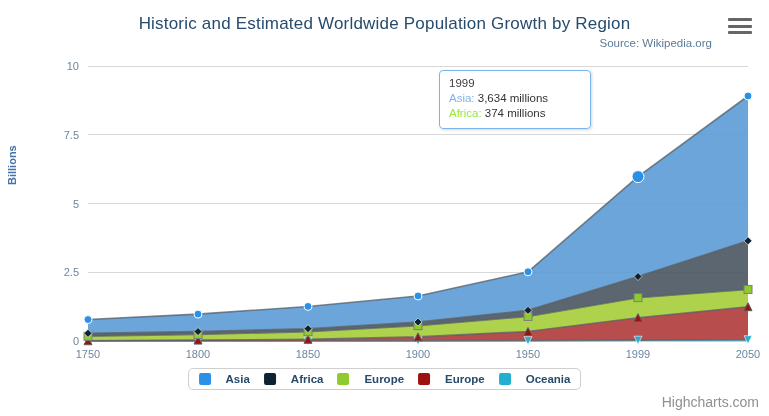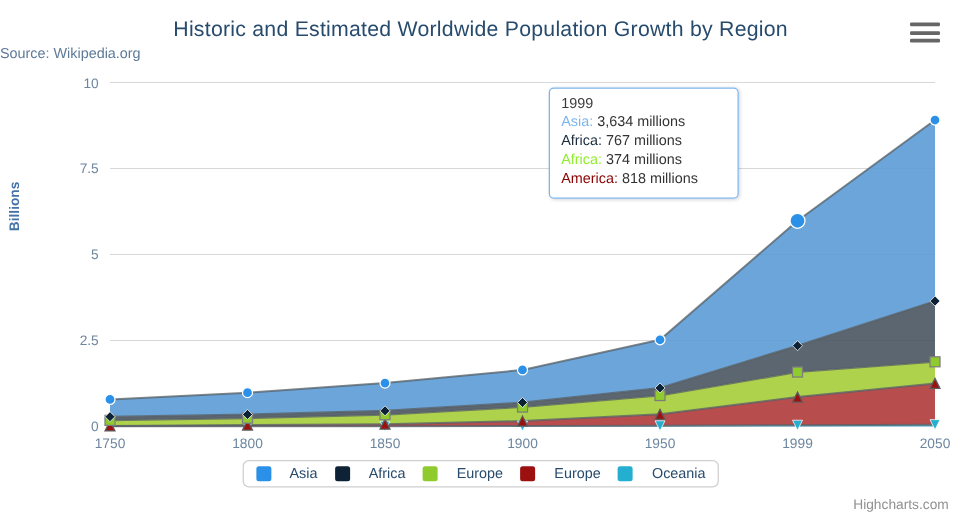--- a/index.html
+++ b/index.html
@@ -7,21 +7,21 @@
     width:769px;height:416px;overflow:hidden;background:#ffffff;
     font-family:"Liberation Sans", sans-serif;
   }
   #chart-root{position:relative;width:769px;height:416px;}
 
   .chart-title{
     position:absolute;left:0;top:14px;width:769px;text-align:center;
     font-size:17px;color:#274b6d;letter-spacing:.2px;
   }
   .chart-subtitle{
-    position:absolute;left:0;top:37px;width:712px;text-align:left;
+    position:absolute;left:0;top:37px;width:712px;text-align:right;
     font-size:11.5px;color:#5d7a99;
   }
 
   .menu-btn{
     position:absolute;right:16px;top:17px;width:26px;height:18px;
     display:flex;flex-direction:column;justify-content:space-between;
     cursor:pointer;padding:1px;box-sizing:border-box;
   }
   .menu-btn span{display:block;height:3px;background:#666;border-radius:1px;}
 
@@ -49,27 +49,27 @@
   .tt-header{font-size:11.5px;color:#3c3c3c;margin-bottom:2px;}
   .tt-row{font-size:11.5px;color:#333;line-height:15px;white-space:nowrap;}
   .tt-row .k{font-weight:normal;}
   .tt-row .v{font-weight:normal;color:#333;}
 
   .legend{
     position:absolute;left:50%;transform:translateX(-50%);top:368px;
     border:1px solid #cfcfcf;border-radius:5px;background:#fff;
     padding:4px 10px;display:flex;gap:14px;align-items:center;
   }
-  .legend-item{display:flex;align-items:flex-start;gap:15px;cursor:pointer;}
+  .legend-item{display:flex;align-items:flex-start;gap:15px;cursor:pointer;font-weight:bold;}
   .legend-box{width:12px;height:12px;border-radius:2px;display:block;}
   .legend-label{font-size:11.5px;color:#274b6d;}
 
   .credit{
     position:absolute;right:10px;bottom:6px;
-    font-size:11px;color:#909090;cursor:pointer;margin-left:40px;
+    font-size:14px;color:#909090;cursor:pointer;margin-left:40px;
   }
 </style>
 </head>
 <body>
 
 <div id="chart-root">
 
   <div class="chart-title">Historic and Estimated Worldwide Population Growth by Region</div>
   <div class="chart-subtitle">Source: Wikipedia.org</div>
 
@@ -143,23 +143,21 @@
       <text x="418" y="358" class="ticklabel xlabel">1900</text>
       <text x="528" y="358" class="ticklabel xlabel">1950</text>
       <text x="638" y="358" class="ticklabel xlabel">1999</text>
       <text x="748" y="358" class="ticklabel xlabel">2050</text>
     </svg>
 
   <div class="tooltip">
     <div class="tt-header">1999</div>
     <div id="tt-rows">
         <div class="tt-row"><span class="k" style="color: rgb(124, 181, 236);">Asia: </span><span class="v">3,634 millions</span></div>
-        <div class="tt-row"><span class="k" style="color: rgb(26, 43, 60);">Africa: </span><span class="v">767 millions</span></div>
         <div class="tt-row"><span class="k" style="color: rgb(144, 237, 47);">Africa: </span><span class="v">374 millions</span></div>
-        <div class="tt-row"><span class="k" style="color: rgb(139, 0, 0);">America: </span><span class="v">818 millions</span></div>
       </div>
   </div>
 
   <div class="legend" id="legend">
       <div class="legend-item">
         <span class="legend-box" style="background: rgb(43, 144, 232);"></span>
         <span class="legend-label">Asia</span>
       </div>
       <div class="legend-item">
         <span class="legend-box" style="background: rgb(13, 34, 53);"></span>

